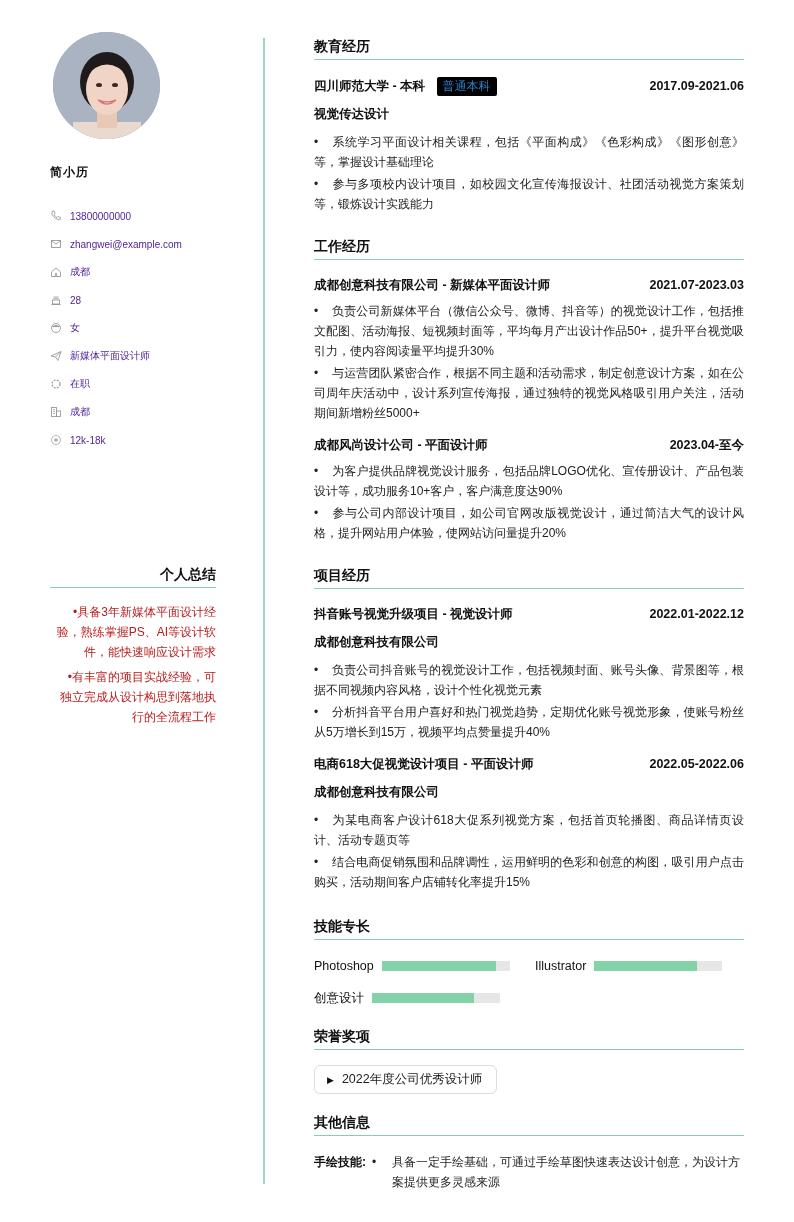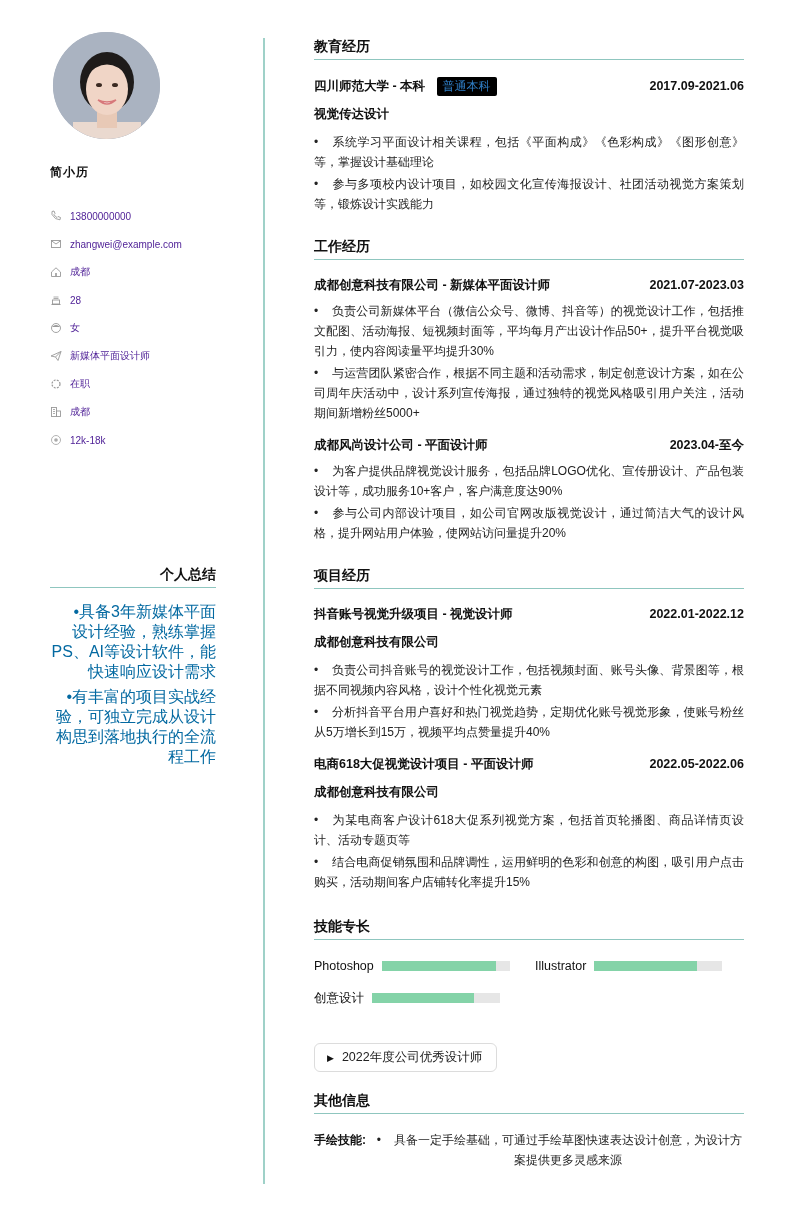--- a/index.html
+++ b/index.html
@@ -12,21 +12,21 @@
   .avatar svg { width: 100%; height: 100%; display: block; }
   .name { position: absolute; left: 0; top: 132px; font-size: 12px; font-weight: 700; color: #111; letter-spacing: 1px; }
   .contacts { position: absolute; left: 0; top: 170px; width: 190px; }
   .contact { height: 28px; display: flex; align-items: center; font-size: 10px; color: #4c1d95; }
   .contact .ic { width: 12px; height: 12px; margin-right: 8px; color: #8a8a8a; display: inline-flex; align-items: center; justify-content: center; }
   .contact .ic svg { width: 12px; height: 12px; }
 
   .left-section { position: absolute; left: 0; top: 534px; width: 166px; text-align: right; }
   .sec-title-left { font-size: 14px; font-weight: 700; color: #111; padding-bottom: 3px; border-bottom: 1px solid #8fc6bf; }
   .left-list { margin-top: 14px; list-style: none; }
-  .left-list li { font-size: 16px; line-height: 20px; color: #0369a1; margin-bottom: 5px; }
+  .left-list li { font-size: 12px; line-height: 20px; color: #b91c1c; margin-bottom: 5px; }
   .bullet { display: inline-block; width: 18px; }
 
   
   .vdivider { position: absolute; left: 263px; top: 38px; width: 2px; height: 1146px; background: #9fd1c8; }
 
   
   .right { position: absolute; left: 314px; top: 38px; width: 430px; }
   .section { position: relative; }
   .sec-title { font-size: 14px; font-weight: 700; color: #111; padding-bottom: 3px; border-bottom: 1px solid #8fc6bf; }
   .entry-head { display: flex; justify-content: space-between; align-items: center; font-size: 12.5px; font-weight: 700; color: #111; height: 20px; }
@@ -38,21 +38,21 @@
 
   .skills { display: flex; flex-wrap: wrap; }
   .skill { display: flex; align-items: center; font-size: 12.5px; color: #111; height: 20px; }
   .skill .label { margin-right: 8px; }
   .bar { width: 128px; height: 10px; background: #e6e6e6; position: relative; }
   .bar .fill { position: absolute; left: 0; top: 0; bottom: 0; background: #84d3a8; }
 
   .award { display: inline-flex; align-items: center; border: 1px solid #dcdcdc; border-radius: 6px; padding: 0 14px 0 12px; height: 29px; font-size: 12.5px; color: #222; }
   .award .tri { font-size: 9px; margin-right: 8px; color: #111; }
 
-  .other-row { display: flex; font-size: 12px; line-height: 20px; text-align: center; }
+  .other-row { display: flex; font-size: 12px; line-height: 20px; }
   .other-row .k { font-weight: 700; color: #111; white-space: nowrap; }
 </style>
 </head>
 <body>
 
 <div class="left">
   <div class="avatar">
     <svg viewBox="0 0 107 107">
       <rect width="107" height="107" fill="#aab3c1"></rect>
       <ellipse cx="54" cy="50" rx="27" ry="30" fill="#1e1b1a"></ellipse>
@@ -263,20 +263,21 @@
         <div class="bar">
             <div class="fill" style="width:80%"></div>
           </div>
       </div>
     </div>
   </div>
 
   <div style="height:20px"></div>
 
   <div class="section">
+    <div class="sec-title">荣誉奖项</div>
     <div style="height:15px"></div>
     <div class="award">
       <span class="tri">▶</span>
       <span>2022年度公司优秀设计师</span>
     </div>
   </div>
 
   <div style="height:20px"></div>
 
   <div class="section">

